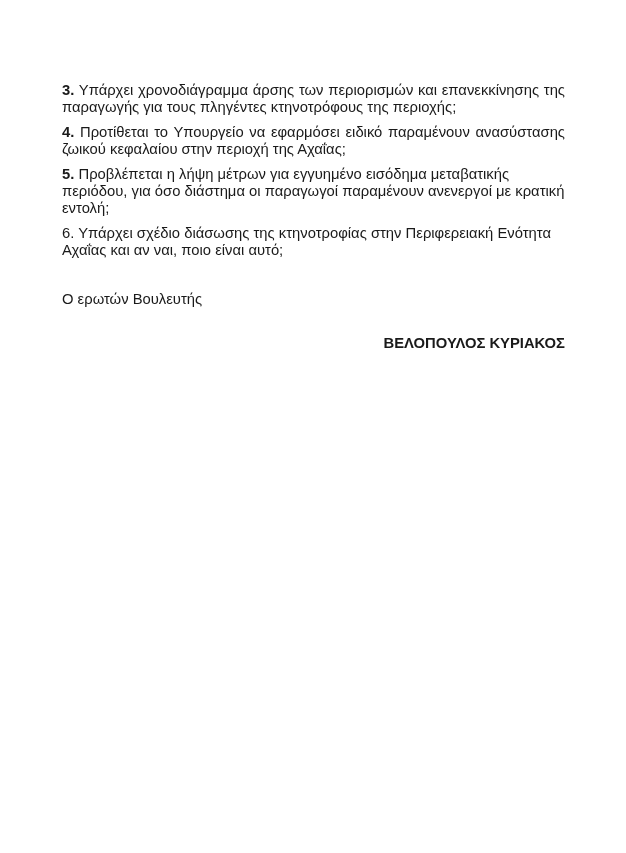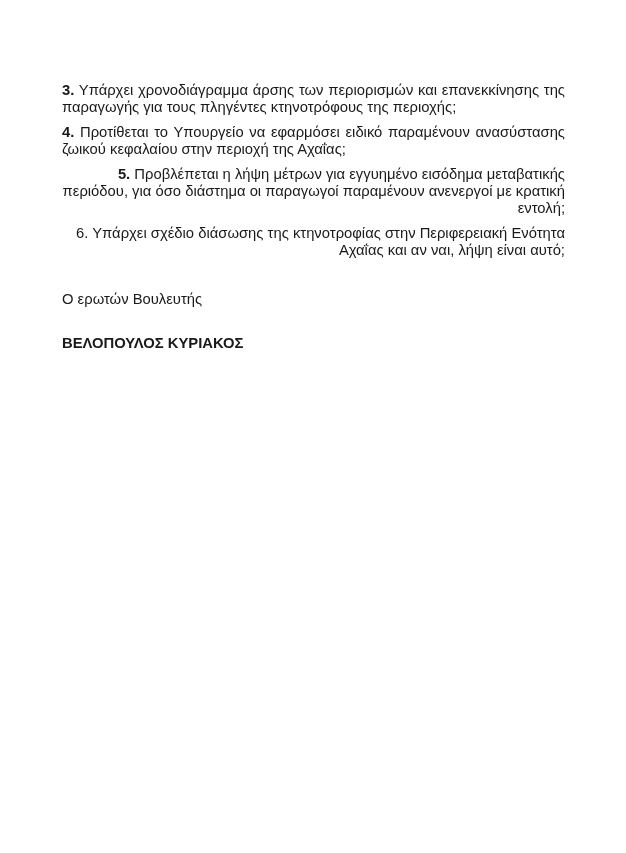--- a/index.html
+++ b/index.html
@@ -18,48 +18,48 @@
     height: 686px;
     background: #ffffff;
     padding: 82px 61px 0 62px;
     font-family: "Liberation Sans", "DejaVu Sans", sans-serif;
     font-size: 14.8px;
     line-height: 17.4px;
     color: #1a1a1a;
   }
   p.question {
     margin: 0 0 7px 0;
-    text-align: right;
   }
   p.question.justify {
     text-align: justify;
     text-justify: inter-word;
   }
   .qnum.strong {
     font-weight: bold;
   }
   p.sig-role {
     margin: 31px 0 0 0;
     font-weight: normal;
   }
   p.sig-name {
     margin: 27px 0 0 0;
     font-weight: bold;
+    text-align: right;
   }
 </style>
 </head>
 <body>
 
 <div class="page">
 
   <p class="question justify"><span class="qnum strong">3.</span> <span>Υπάρχει χρονοδιάγραμμα άρσης των περιορισμών και επανεκκίνησης της παραγωγής για τους πληγέντες κτηνοτρόφους της περιοχής;</span></p>
 
   <p class="question justify"><span class="qnum strong">4.</span> <span>Προτίθεται το Υπουργείο να εφαρμόσει ειδικό παραμένουν ανασύστασης ζωικού κεφαλαίου στην περιοχή της Αχαΐας;</span></p>
 
   <p class="question"><span class="qnum strong">5.</span> <span>Προβλέπεται η λήψη μέτρων για εγγυημένο εισόδημα μεταβατικής περιόδου, για όσο διάστημα οι παραγωγοί παραμένουν ανενεργοί με κρατική εντολή;</span></p>
 
-  <p class="question"><span class="qnum">6.</span> <span>Υπάρχει σχέδιο διάσωσης της κτηνοτροφίας στην Περιφερειακή Ενότητα Αχαΐας και αν ναι, λήψη είναι αυτό;</span></p>
+  <p class="question"><span class="qnum">6.</span> <span>Υπάρχει σχέδιο διάσωσης της κτηνοτροφίας στην Περιφερειακή Ενότητα Αχαΐας και αν ναι, ποιο είναι αυτό;</span></p>
 
   <p class="sig-role">Ο ερωτών Βουλευτής</p>
 
   <p class="sig-name">ΒΕΛΟΠΟΥΛΟΣ ΚΥΡΙΑΚΟΣ</p>
 
 </div>
 
 </body></html>

